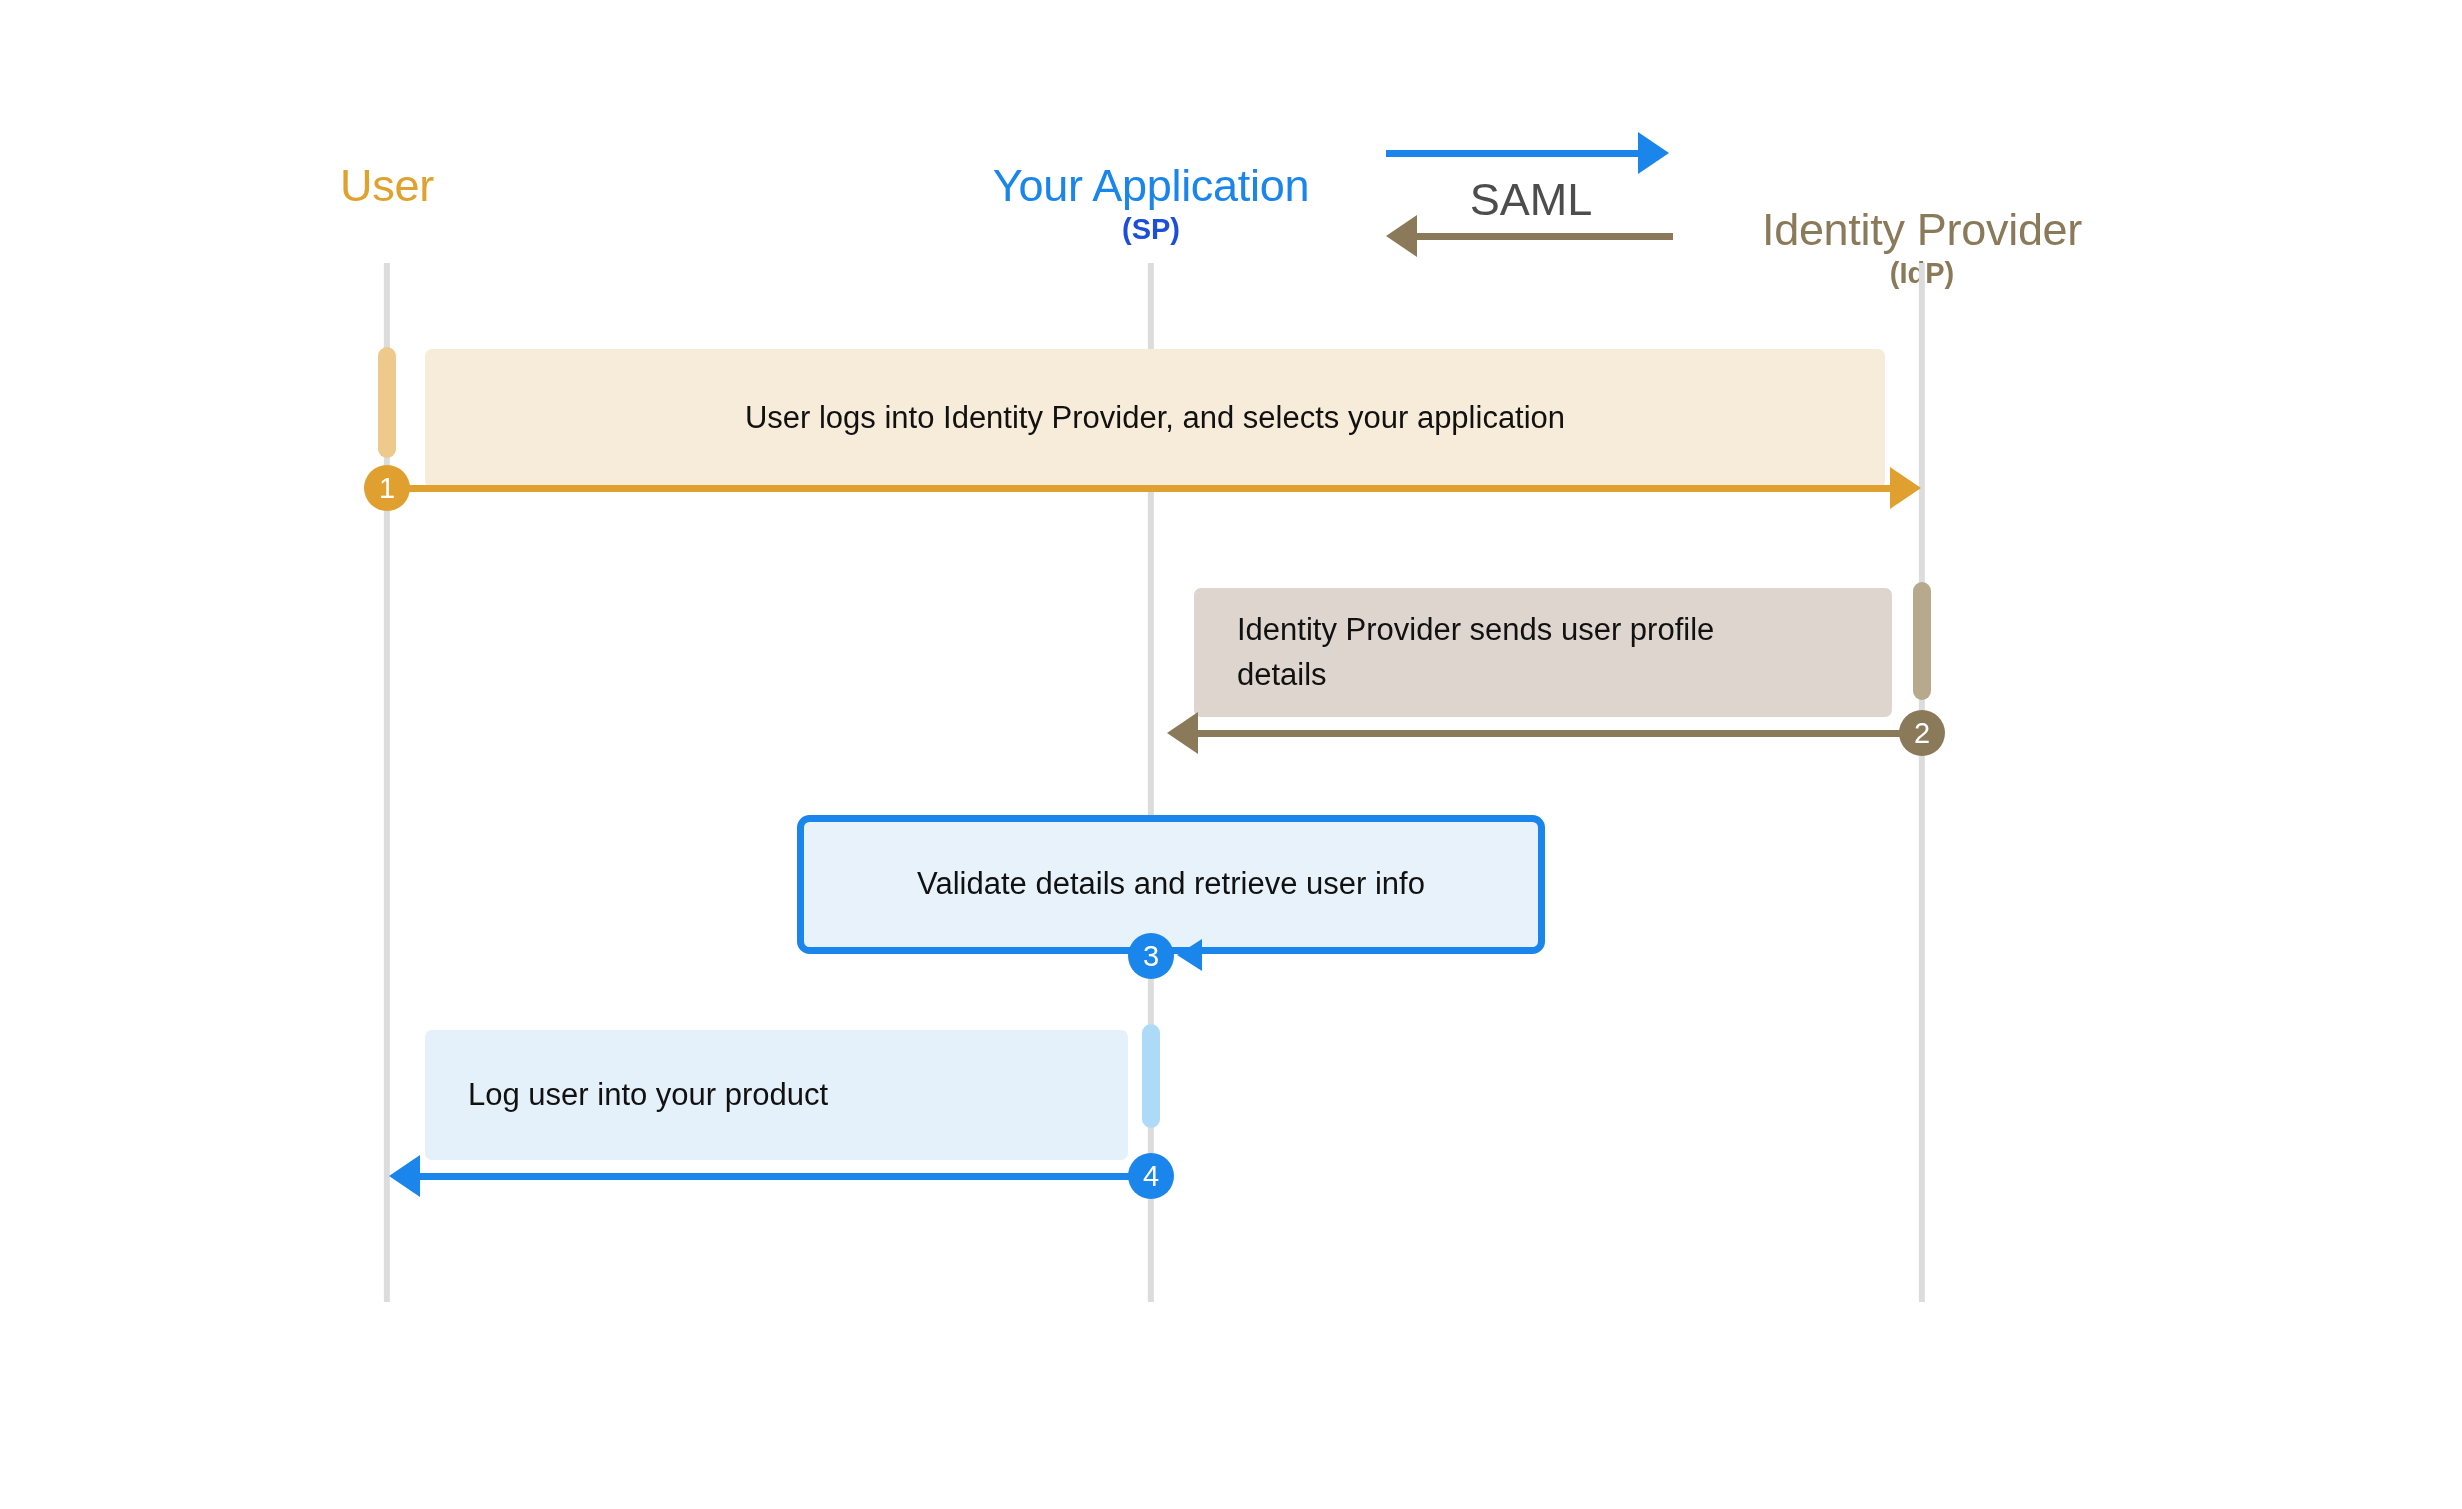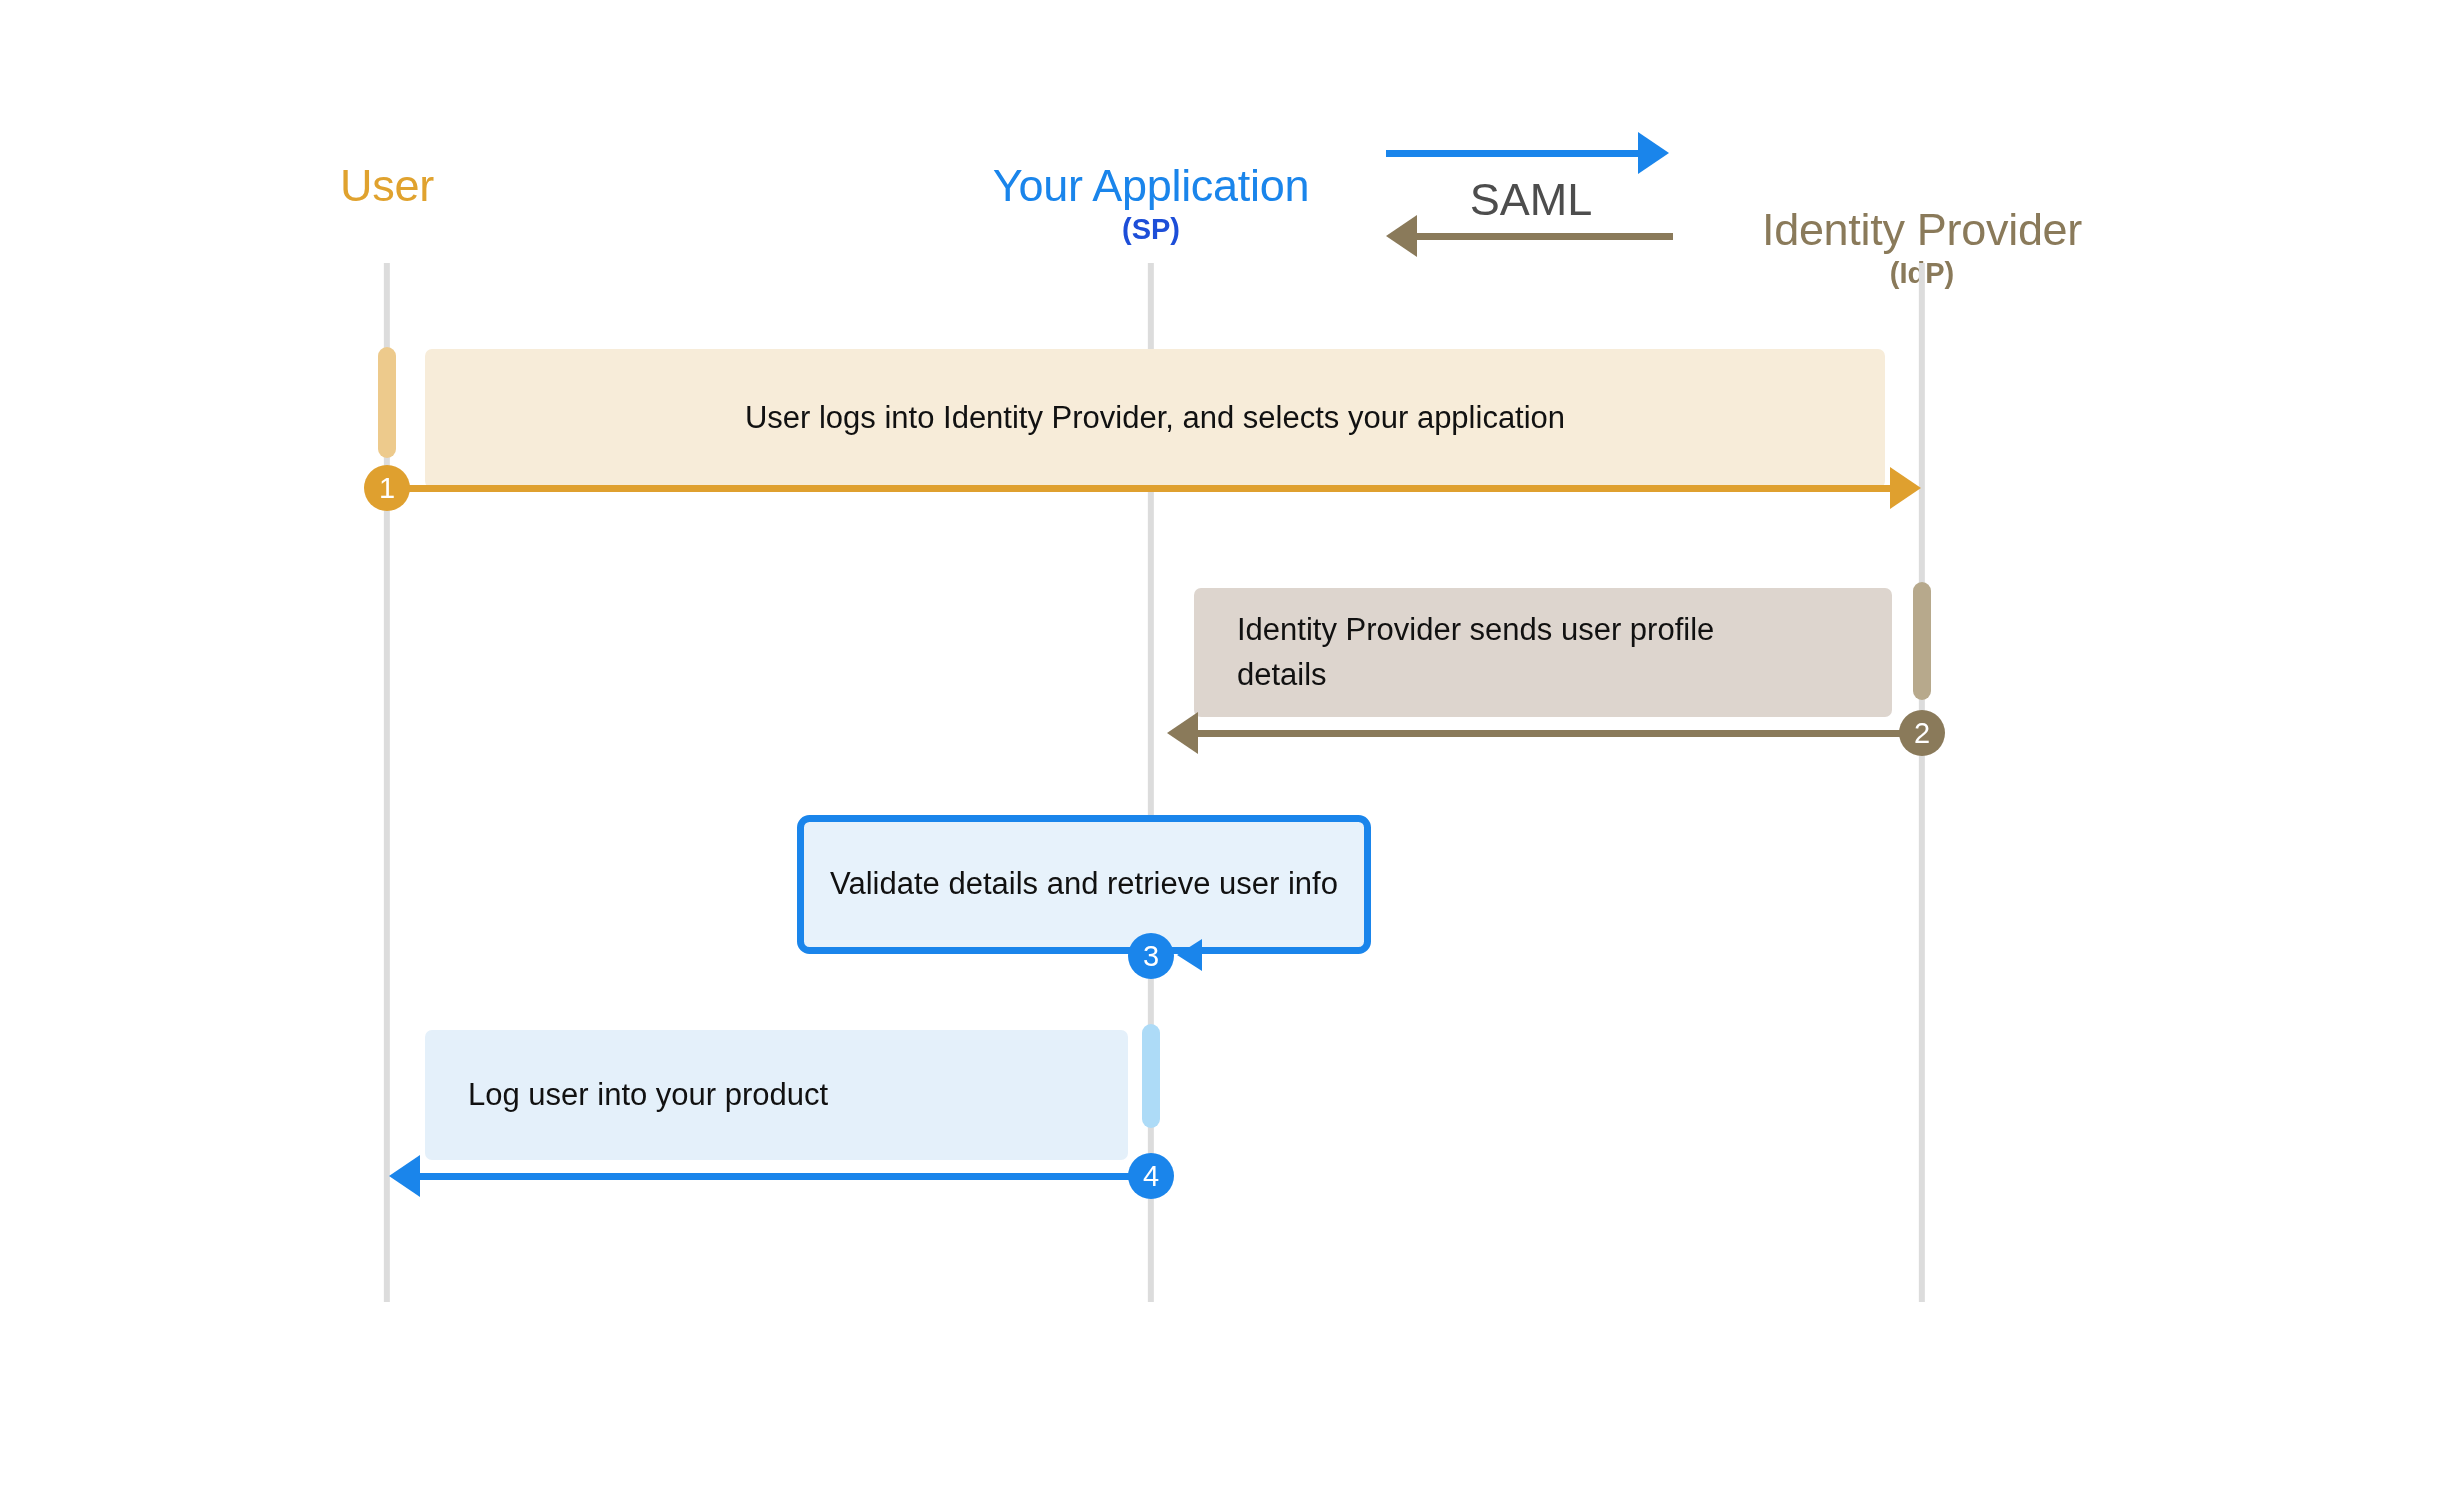--- a/index.html
+++ b/index.html
@@ -167,21 +167,21 @@
   <div class="note note-left" style="left:1194px; top:588px; width:698px; height:129px; background:#ddd5ce; padding-left:43px;">
     <div class="note-text">Identity Provider sends user profile
 details</div>
   </div>
 
   <div class="arrow-line" style="left:1196px; top:730px; width:726px; background:#8a7a5a;"></div>
   <div class="arrow-head left" style="left:1167px; top:712px; border-right-color:#8a7a5a;"></div>
 
   <div class="step-badge" style="left:1922px; top:733px; background:#8a7a5a;">2</div>
 
-  <div class="note note-center" style="left:797px; top:815px; width:574px; height:139px; background:#e7f2fb; border:7px solid #1a85eb; border-radius:12.5px;">
+  <div class="note note-center" style="left:797px; top:815px; width:748px; height:139px; background:#e7f2fb; border:7px solid #1a85eb; border-radius:12.5px;">
     <div class="note-text">Validate details and retrieve user info</div>
   </div>
 
   <div class="arrow-head small-left" style="left:1177px; top:939px; border-right-color:#1a85eb;"></div>
 
   <div class="step-badge" style="left:1151px; top:956px; background:#1a85eb;">3</div>
 
   <div class="activation" style="left:1151px; top:1024px; height:104px; background:#addbf7;"></div>
 
   <div class="note note-left" style="left:425px; top:1030px; width:703px; height:130px; background:#e4f0fa; padding-left:43px;">

